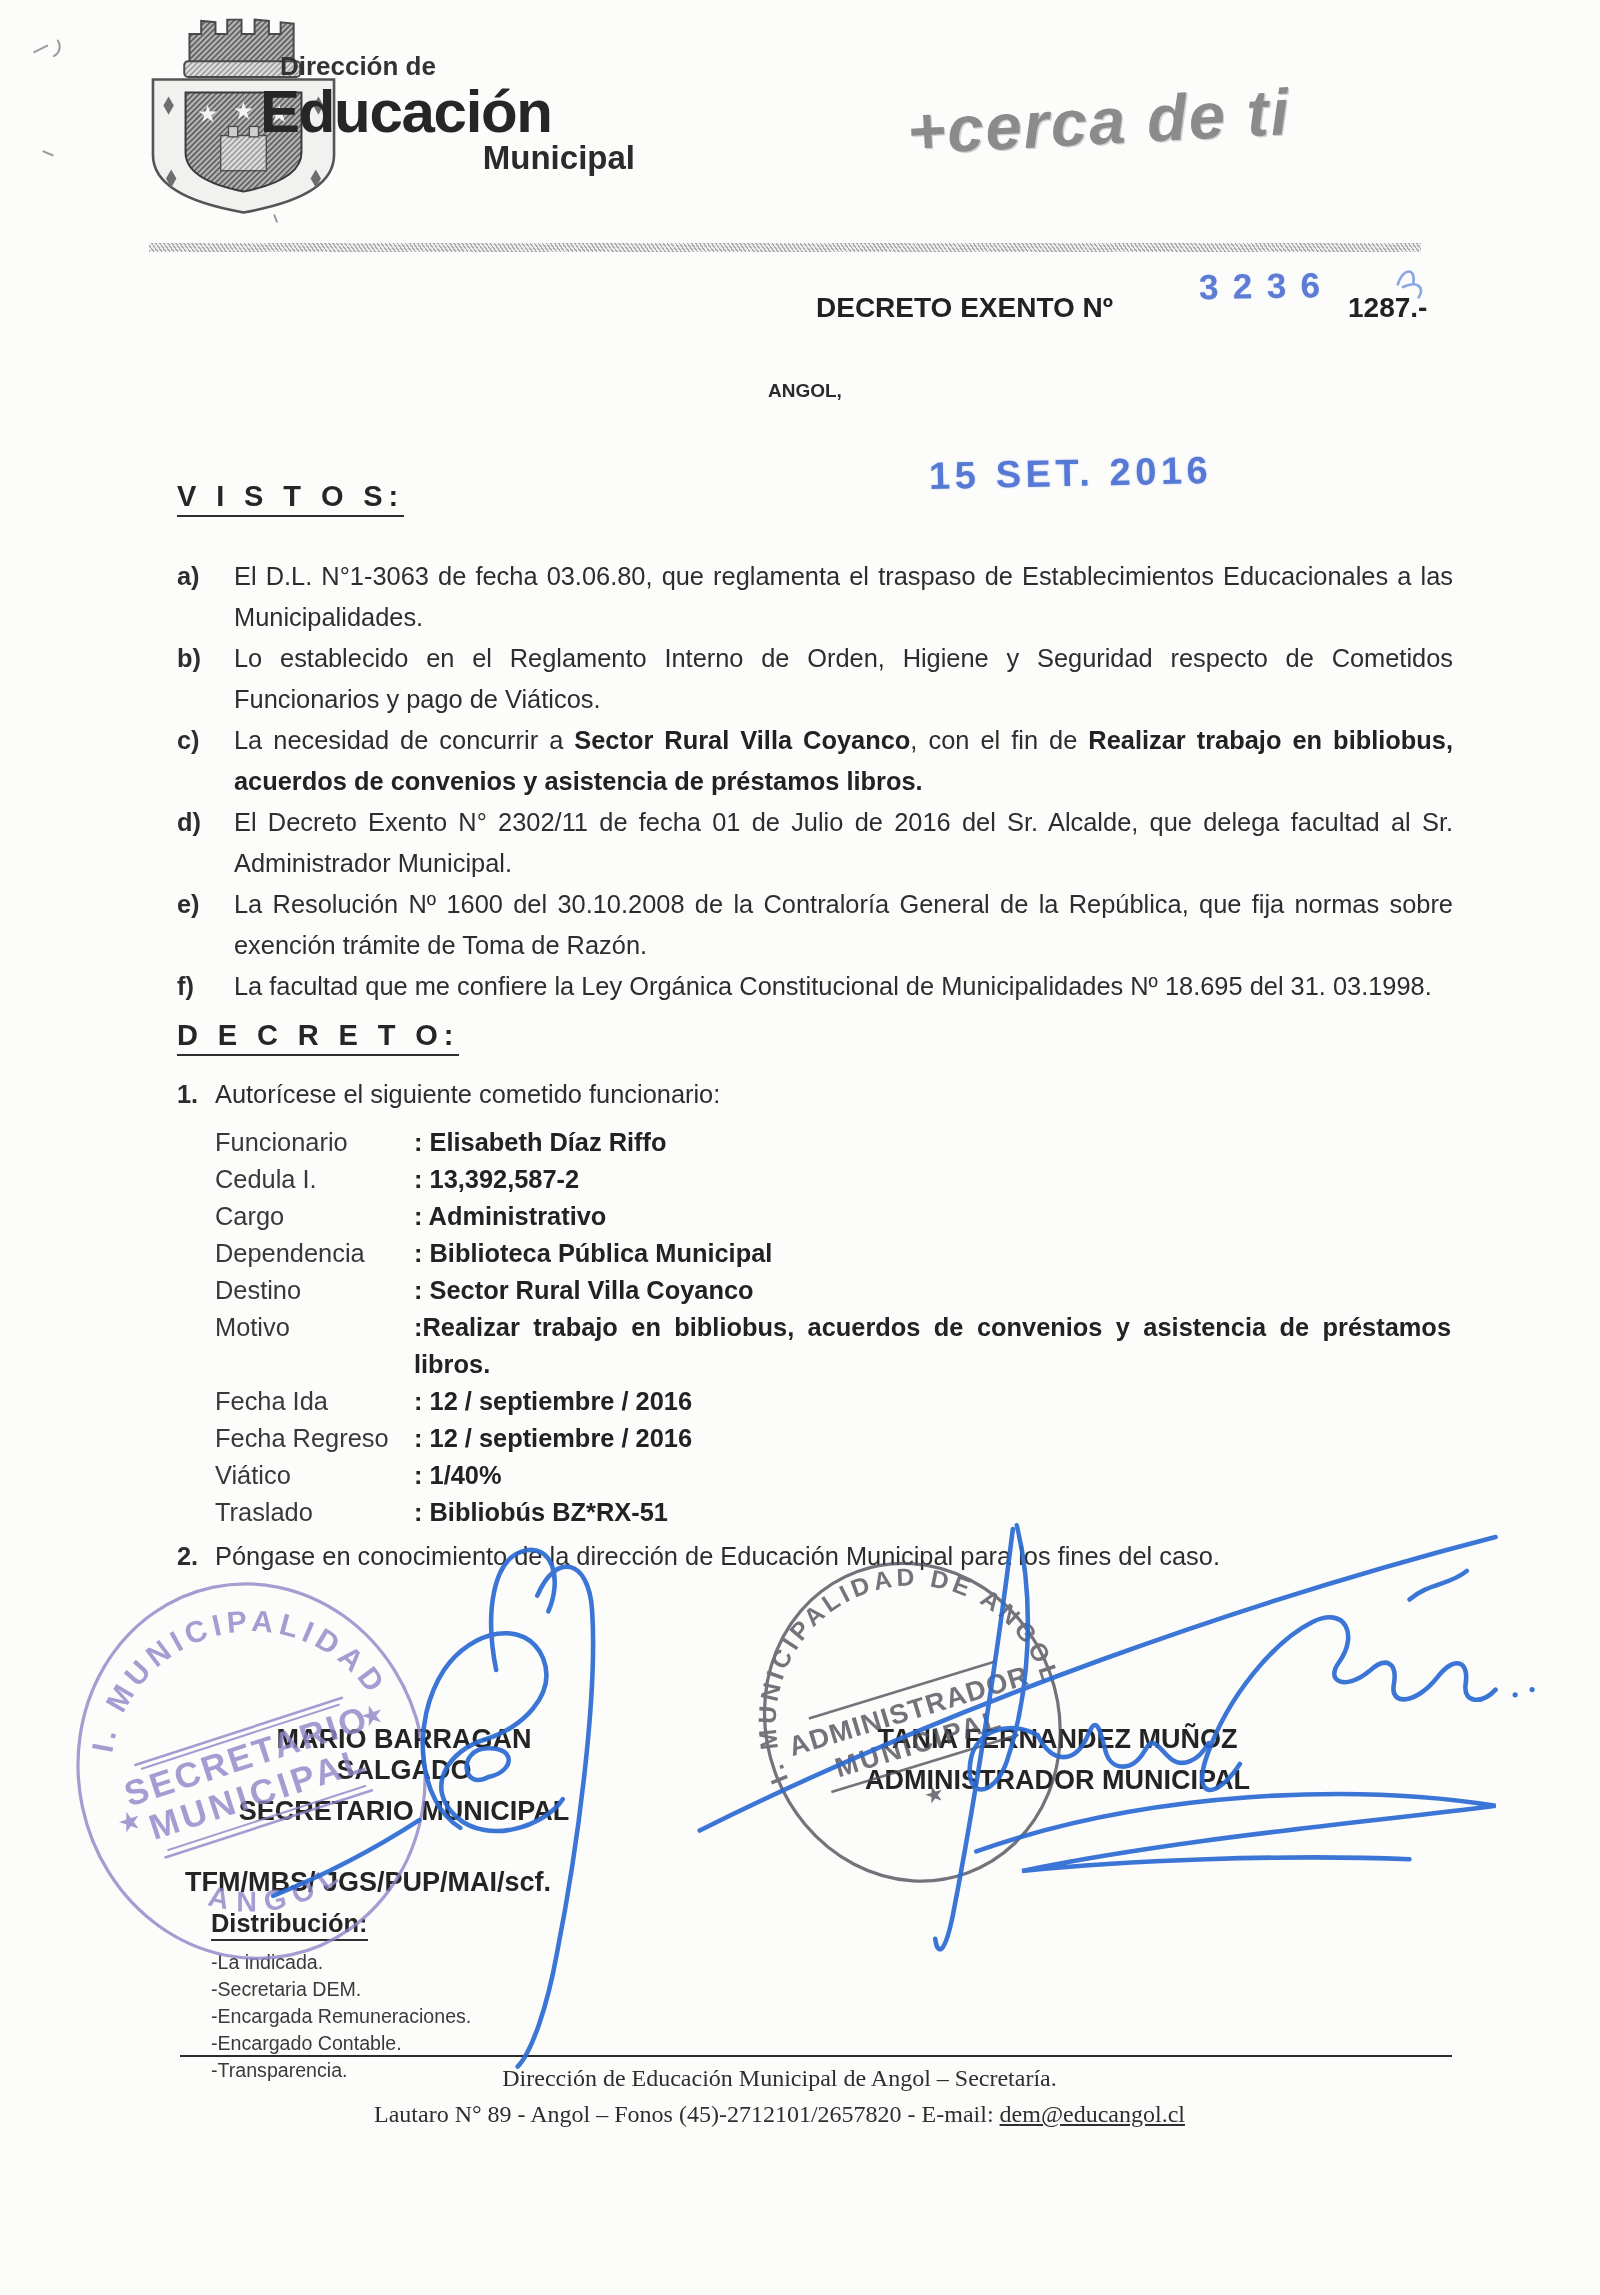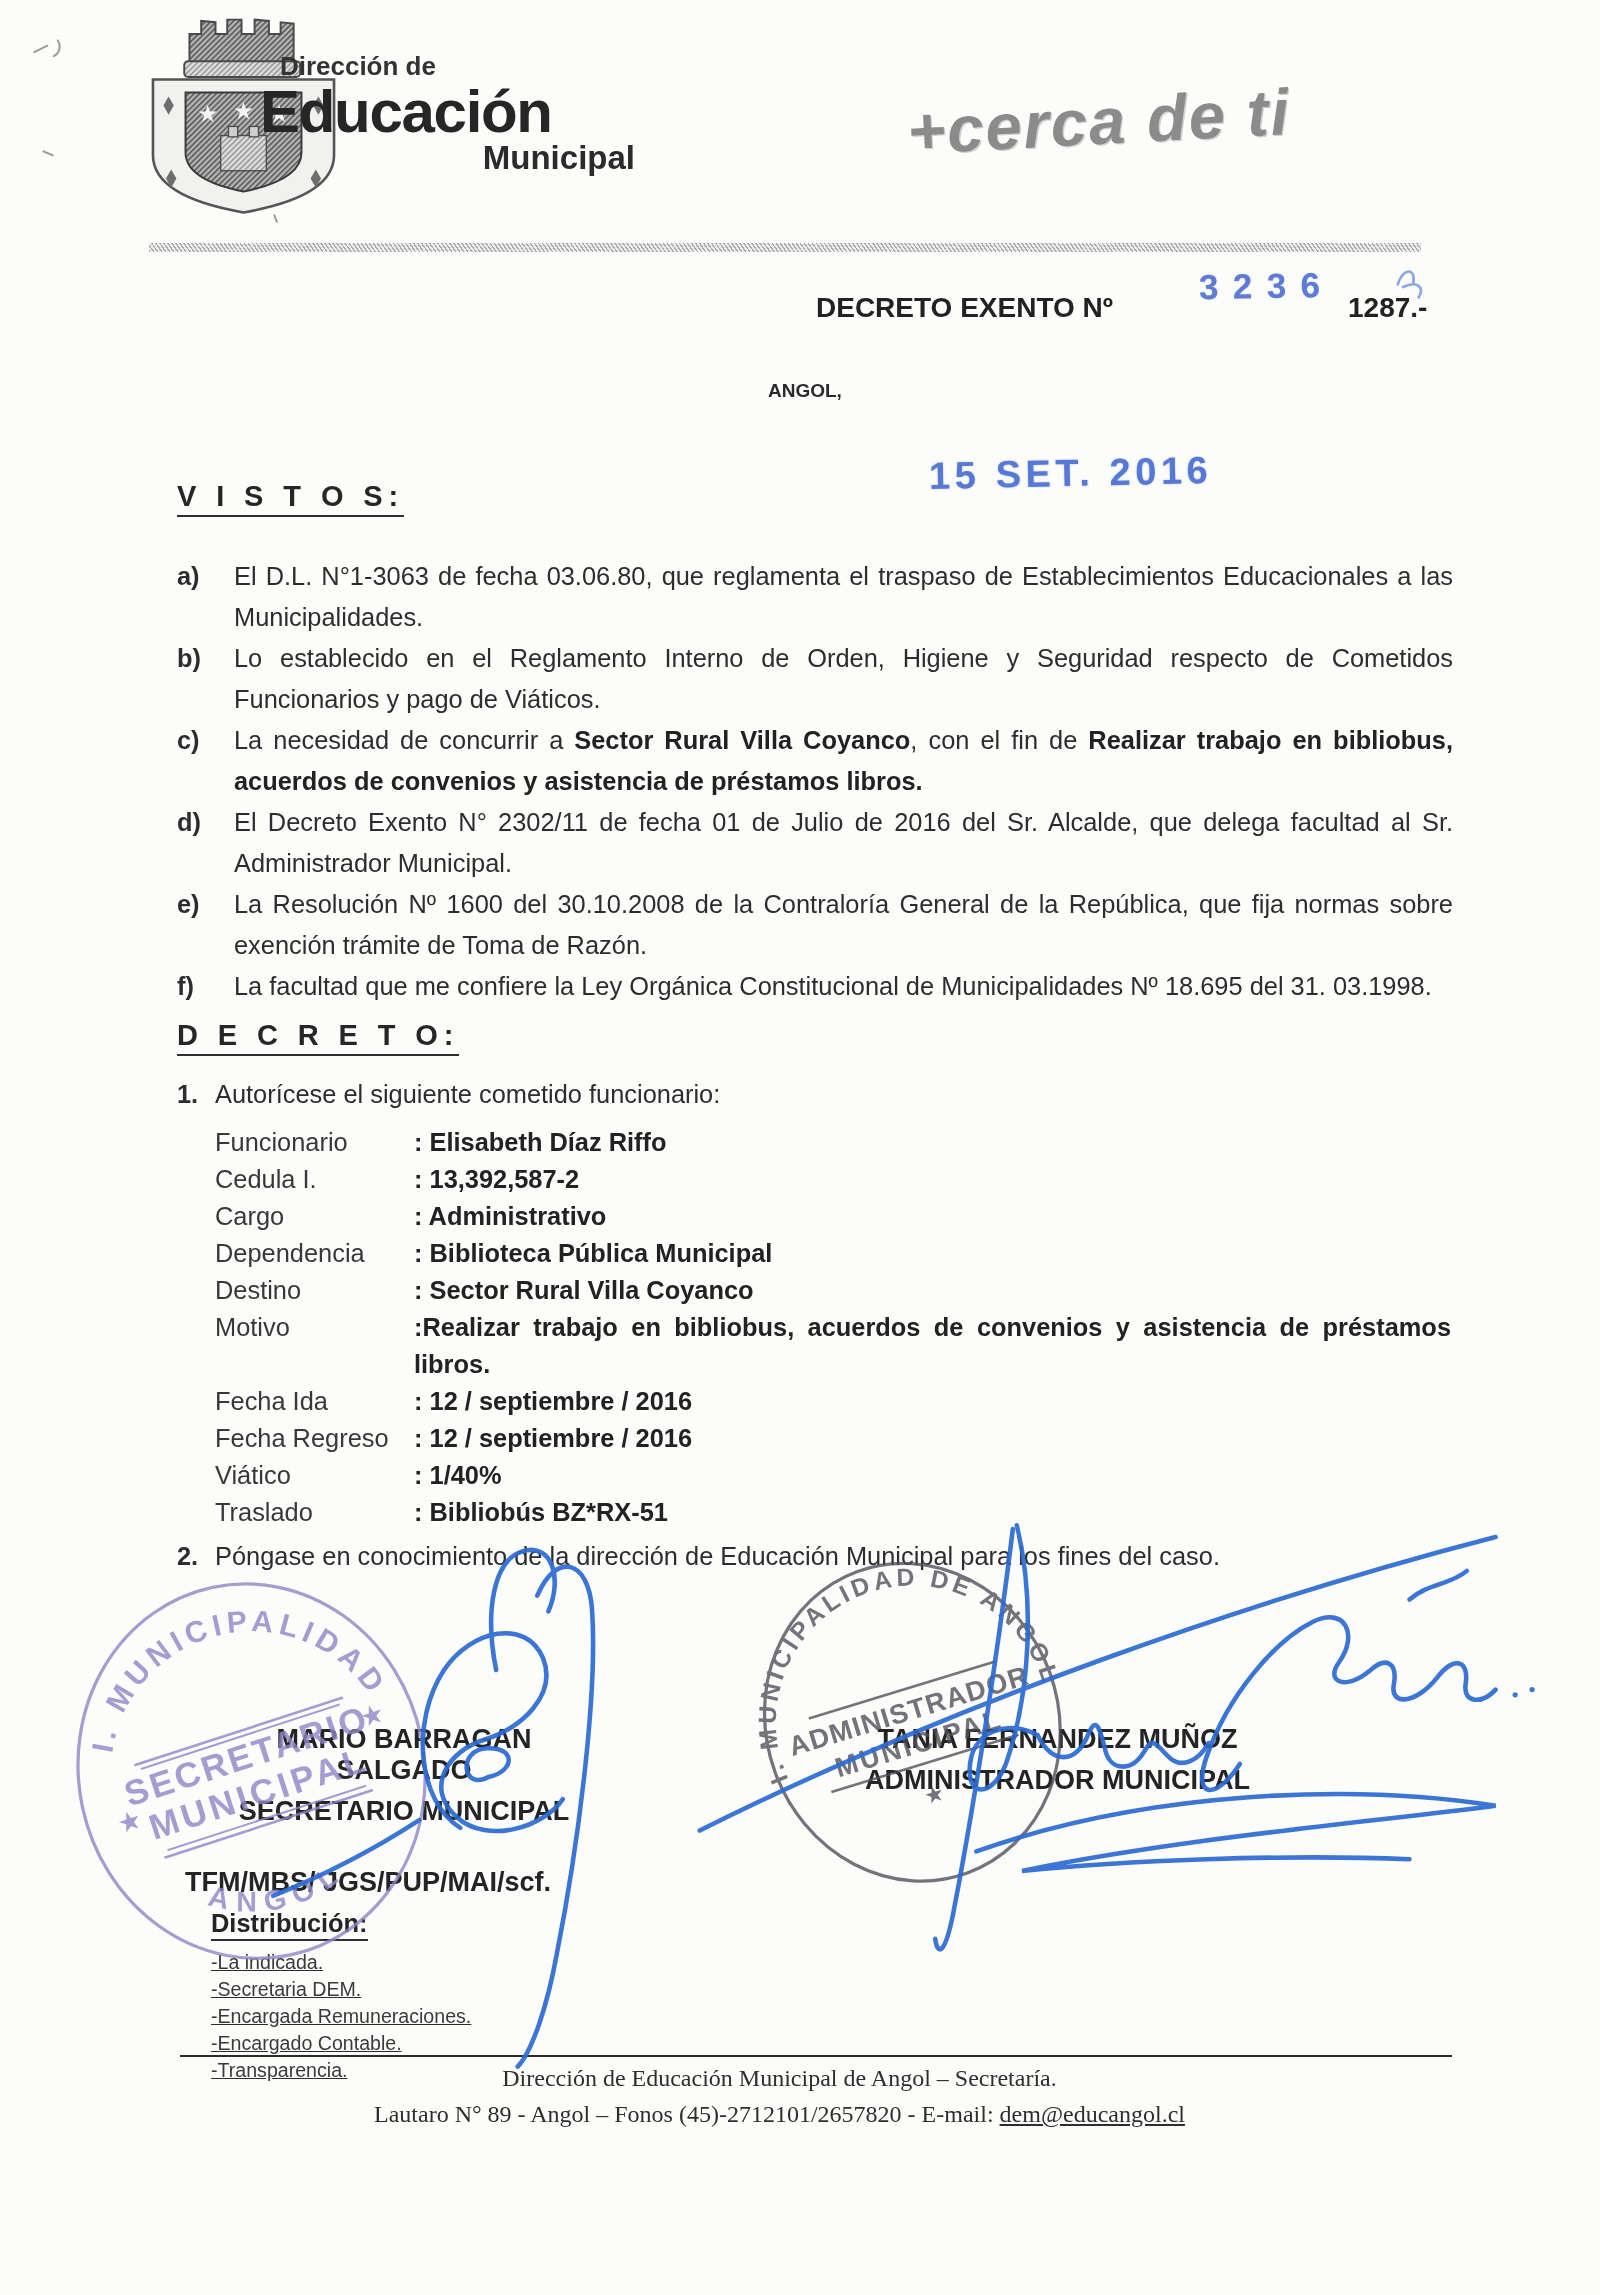--- a/index.html
+++ b/index.html
@@ -54,21 +54,21 @@
   .order{font-size:27px;font-weight:bold;color:#242424;}
   .by-order{font-size:25px;font-style:italic;color:#333;margin-top:10.4px;}
   .sig-block{position:absolute;text-align:center;}
   .sig-name{font-size:27px;font-weight:bold;color:#242424;}
   .sig-title{font-size:27px;font-weight:bold;color:#242424;margin-top:10.4px;}
 
   .initials{position:absolute;left:185px;top:1867px;font-size:27px;font-weight:bold;color:#242424;}
   .distribution{position:absolute;left:185px;top:1909px;margin-left:26px;}
   .dist-heading{display:inline-block;font-size:25.4px;font-weight:bold;color:#242424;
                 border-bottom:2px solid #2f2f2f;padding-bottom:1.3px;}
-  .dist-list{list-style:none;margin:7.8px 0 0 0;padding:0;text-decoration:underline;}
+  .dist-list{list-style:none;margin:7.8px 0 0 0;padding:0;}
   .dist-list li{font-size:19.6px;line-height:27px;color:#3a3a3a;}
 
   
   .footer-rule{position:absolute;left:180px;top:2055px;width:1272px;border-top:2.6px solid #2b2b2b;}
   .footer{position:absolute;left:0;top:2065px;width:1559px;text-align:center;
           font-family:"Liberation Serif",serif;color:#2e2e2e;}
   .footer-l1{font-size:24px;}
   .footer-l2{font-size:24px;margin-top:9px;}
   .footer-email{text-decoration:underline;}
 

